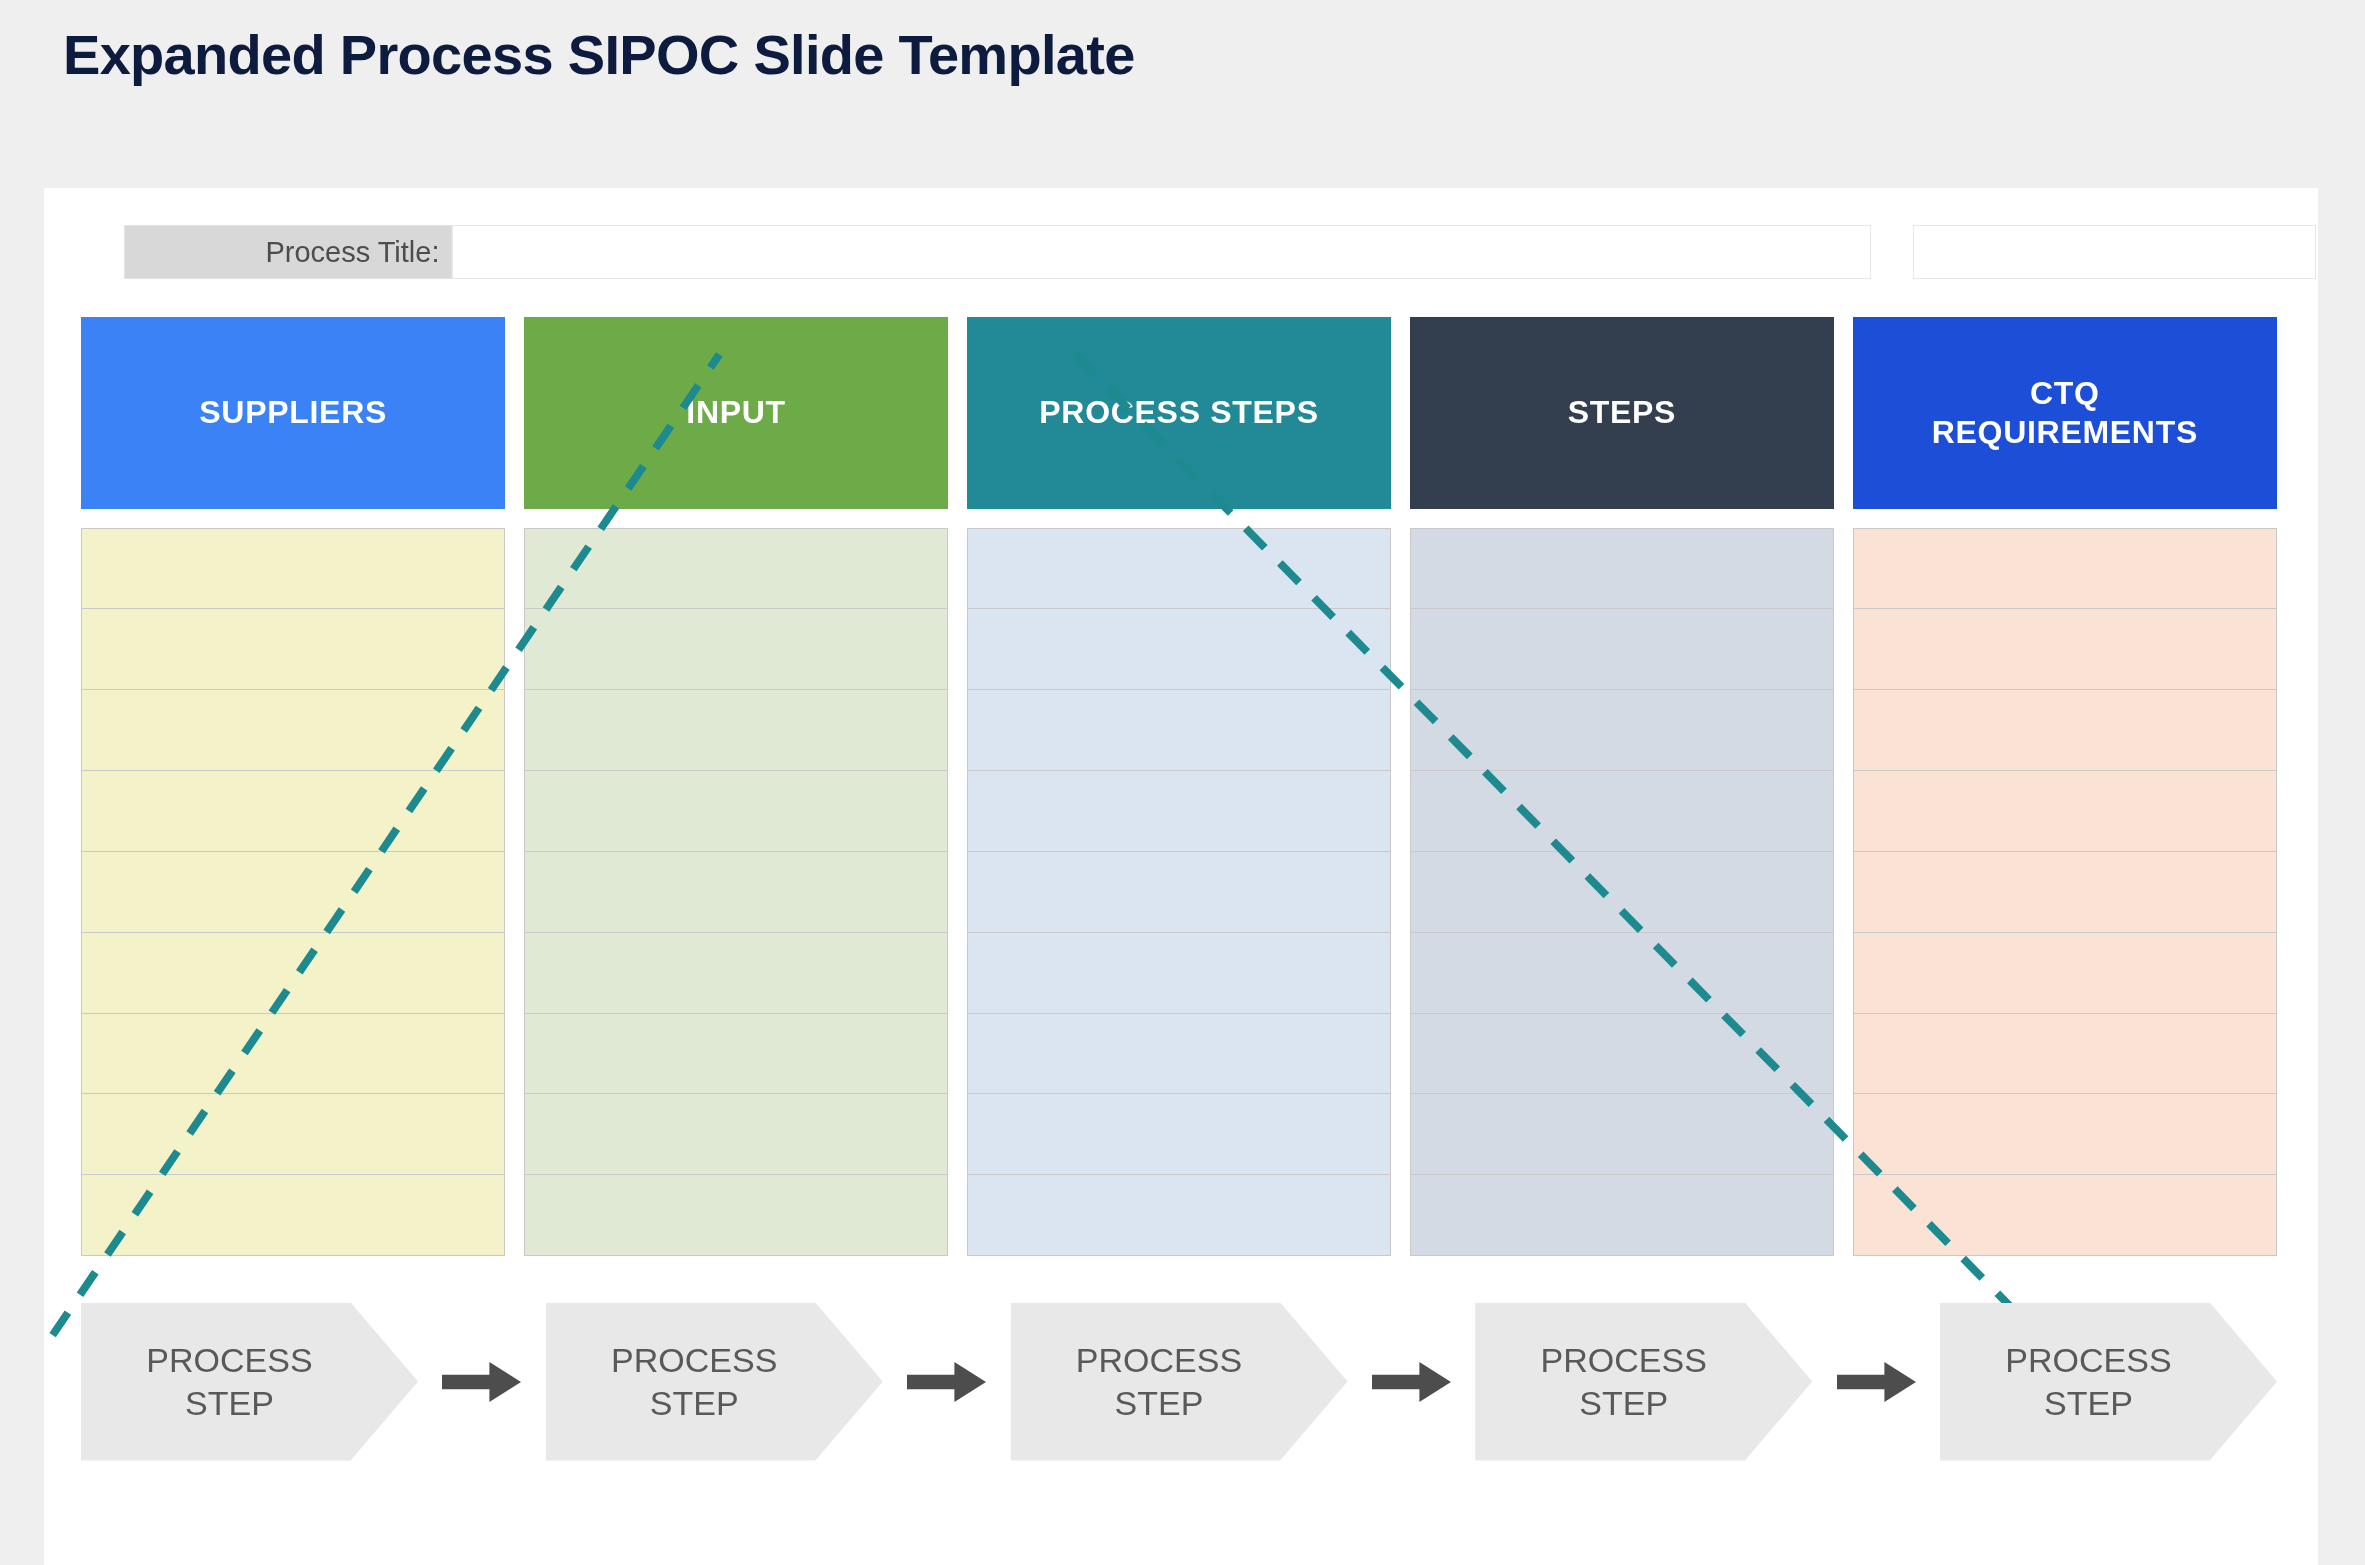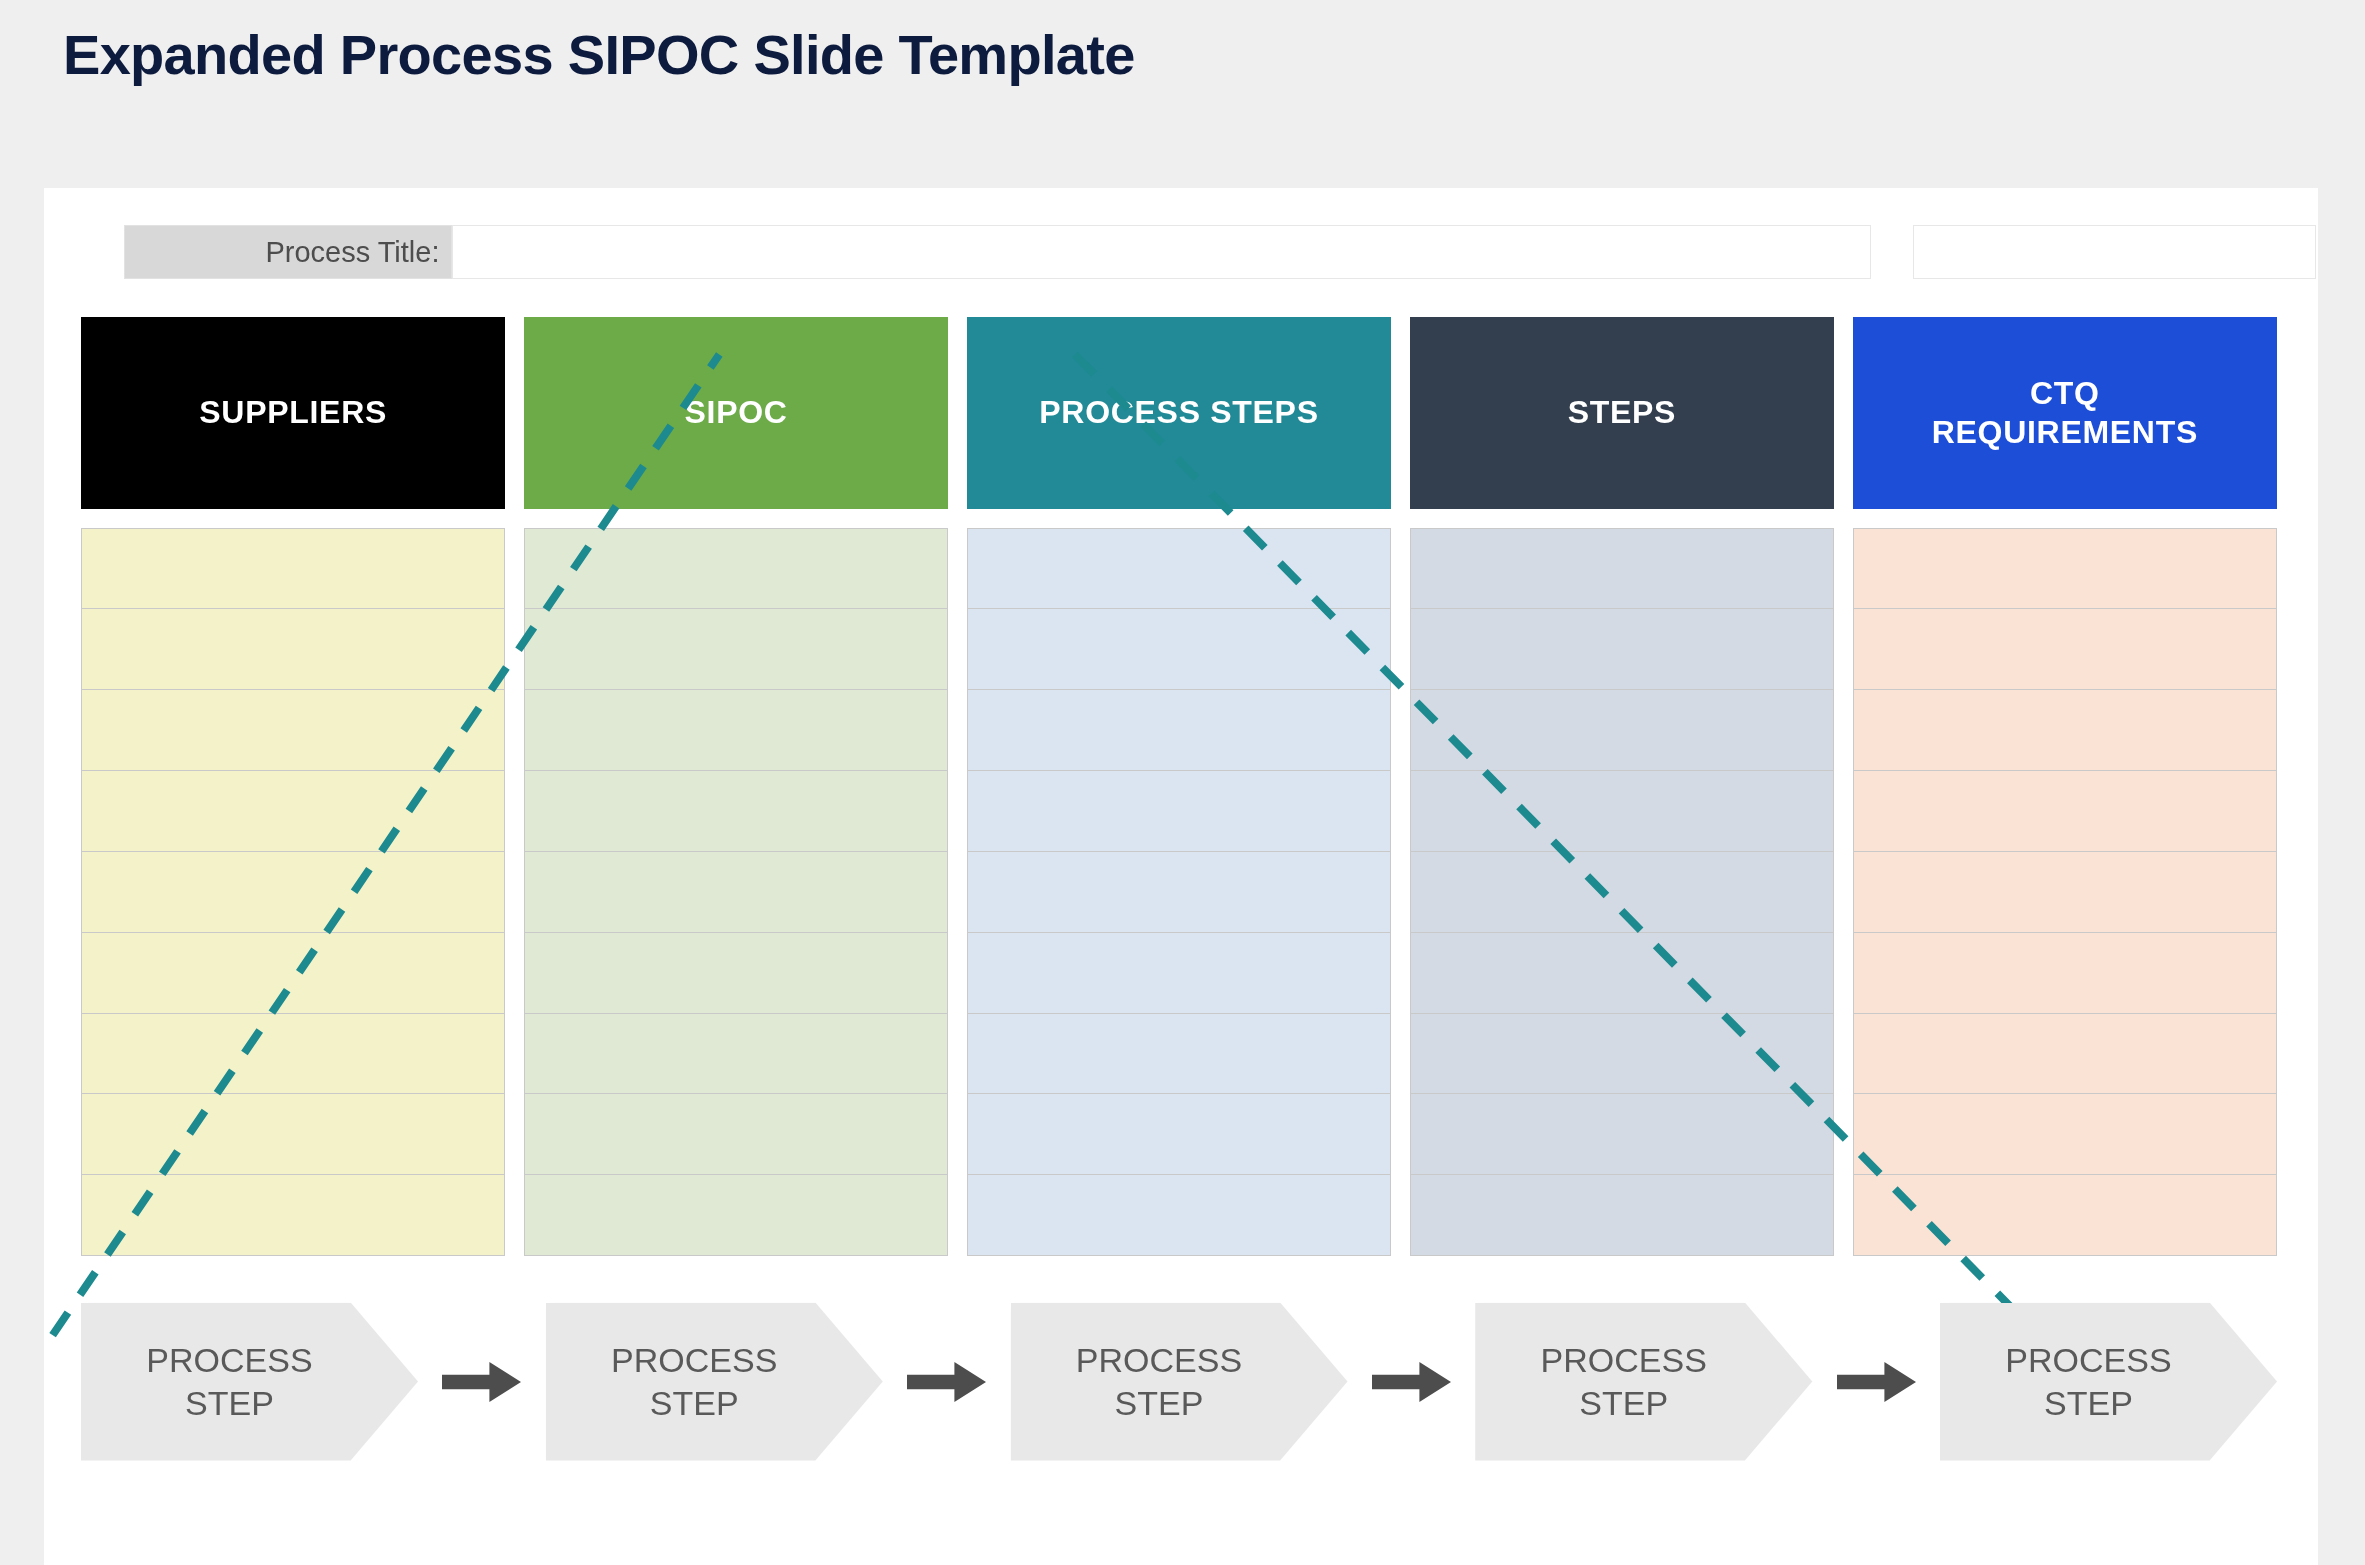--- a/index.html
+++ b/index.html
@@ -197,36 +197,36 @@
       <div class="title-label-box" style="background: rgb(216, 216, 216); padding-left: 30px;">
         <span>Process Title:</span>
       </div>
       <input class="title-input-main" type="text" placeholder="" style="">
       <input class="title-input-right" type="text" placeholder="" style="">
     </div>
 
     <div class="sipoc-grid">
 
       <div class="sipoc-col">
-        <div class="col-header" style="background:#000000;">SUPPLIERS</div>
-        <div class="col-body" style="border-color: rgb(201, 201, 201);">
-          <div class="col-cell" style="background: rgb(244, 242, 200); border-bottom-color: rgb(201, 201, 201);"></div>
-          <div class="col-cell" style="background: rgb(244, 242, 200); border-bottom-color: rgb(201, 201, 201);"></div>
-          <div class="col-cell" style="background: rgb(244, 242, 200); border-bottom-color: rgb(201, 201, 201);"></div>
-          <div class="col-cell" style="background: rgb(244, 242, 200); border-bottom-color: rgb(201, 201, 201);"></div>
-          <div class="col-cell" style="background: rgb(244, 242, 200); border-bottom-color: rgb(201, 201, 201);"></div>
-          <div class="col-cell" style="background: rgb(244, 242, 200); border-bottom-color: rgb(201, 201, 201);"></div>
-          <div class="col-cell" style="background: rgb(244, 242, 200); border-bottom-color: rgb(201, 201, 201);"></div>
-          <div class="col-cell" style="background: rgb(244, 242, 200); border-bottom-color: rgb(201, 201, 201);"></div>
-          <div class="col-cell" style="background: rgb(244, 242, 200); border-bottom-color: rgb(201, 201, 201);"></div>
-        </div>
-      </div>
-
-      <div class="sipoc-col">
-        <div class="col-header" style="background:#6cab48;">SIPOC</div>
+        <div class="col-header" style="background:#3b82f6;">SUPPLIERS</div>
+        <div class="col-body" style="border-color: rgb(201, 201, 201);">
+          <div class="col-cell" style="background: rgb(244, 242, 200); border-bottom-color: rgb(201, 201, 201);"></div>
+          <div class="col-cell" style="background: rgb(244, 242, 200); border-bottom-color: rgb(201, 201, 201);"></div>
+          <div class="col-cell" style="background: rgb(244, 242, 200); border-bottom-color: rgb(201, 201, 201);"></div>
+          <div class="col-cell" style="background: rgb(244, 242, 200); border-bottom-color: rgb(201, 201, 201);"></div>
+          <div class="col-cell" style="background: rgb(244, 242, 200); border-bottom-color: rgb(201, 201, 201);"></div>
+          <div class="col-cell" style="background: rgb(244, 242, 200); border-bottom-color: rgb(201, 201, 201);"></div>
+          <div class="col-cell" style="background: rgb(244, 242, 200); border-bottom-color: rgb(201, 201, 201);"></div>
+          <div class="col-cell" style="background: rgb(244, 242, 200); border-bottom-color: rgb(201, 201, 201);"></div>
+          <div class="col-cell" style="background: rgb(244, 242, 200); border-bottom-color: rgb(201, 201, 201);"></div>
+        </div>
+      </div>
+
+      <div class="sipoc-col">
+        <div class="col-header" style="background:#6cab48;">INPUT</div>
         <div class="col-body" style="border-color: rgb(201, 201, 201);">
           <div class="col-cell" style="background: rgb(223, 233, 212); border-bottom-color: rgb(201, 201, 201);"></div>
           <div class="col-cell" style="background: rgb(223, 233, 212); border-bottom-color: rgb(201, 201, 201);"></div>
           <div class="col-cell" style="background: rgb(223, 233, 212); border-bottom-color: rgb(201, 201, 201);"></div>
           <div class="col-cell" style="background: rgb(223, 233, 212); border-bottom-color: rgb(201, 201, 201);"></div>
           <div class="col-cell" style="background: rgb(223, 233, 212); border-bottom-color: rgb(201, 201, 201);"></div>
           <div class="col-cell" style="background: rgb(223, 233, 212); border-bottom-color: rgb(201, 201, 201);"></div>
           <div class="col-cell" style="background: rgb(223, 233, 212); border-bottom-color: rgb(201, 201, 201);"></div>
           <div class="col-cell" style="background: rgb(223, 233, 212); border-bottom-color: rgb(201, 201, 201);"></div>
           <div class="col-cell" style="background: rgb(223, 233, 212); border-bottom-color: rgb(201, 201, 201);"></div>

